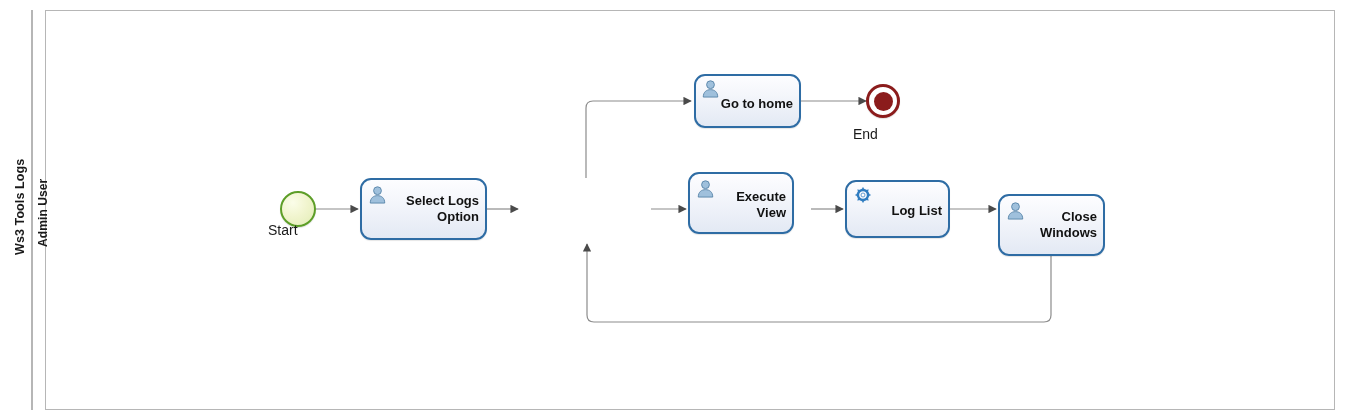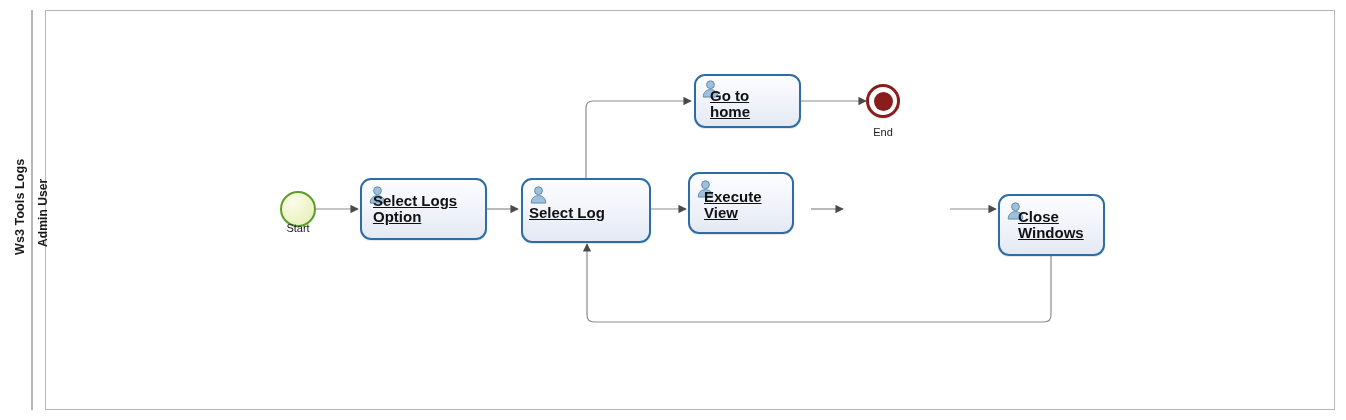--- a/index.html
+++ b/index.html
@@ -80,29 +80,28 @@
     border-radius: 11px;
     background: linear-gradient(to bottom, #fdfdff 0%, #f4f6fb 38%, #e3e9f4 100%);
     box-shadow: 0 1px 1px rgba(0,0,0,0.10);
   }
   .task-label {
     position: absolute;
     left: 0;
     right: 0;
     top: 50%;
     transform: translateY(-50%);
-    text-align: left;
+    text-align: right;
     color: #111111;
-    font-size: 15px;
+    font-size: 13px;
     font-weight: bold;
     line-height: 16px;
     padding: 0 6px;
     box-sizing: border-box;
     white-space: pre-line;
-    text-decoration: underline;
   }
   .task-label.indent-left {
     
     padding-left: 11px;
   }
   .task-icon {
     position: absolute;
     left: 6px;
     top: 5px;
     width: 19px;
@@ -137,23 +136,23 @@
     top: 50%;
     width: 19px;
     height: 19px;
     margin-left: -9.5px;
     margin-top: -9.5px;
     border-radius: 50%;
     background: #8b1c1c;
   }
   .event-label {
     position: absolute;
-    text-align: center;
+    text-align: left;
     color: #1a1a1a;
-    font-size: 11px;
+    font-size: 14px;
     white-space: nowrap;
   }
 
   
   #flows {
     position: absolute;
     left: 0;
     top: 0;
     width: 1346px;
     height: 420px;
@@ -205,44 +204,54 @@
 
   <div class="task" style="left:360px; top:178px; width:127px; height:62px;">
     <svg class="task-icon" viewBox="0 0 20 20">
       <circle cx="10" cy="6" r="4.1" fill="#9fc0dc" stroke="#5b87ab" stroke-width="1"></circle>
       <path d="M 2.4 19 C 2.4 13.4 6.0 11.2 10 11.2 C 14 11.2 17.6 13.4 17.6 19 Z" fill="#9fc0dc" stroke="#5b87ab" stroke-width="1"></path>
     </svg>
     <div class="task-label indent-left">Select Logs
 Option</div>
   </div>
 
-  <div class="task" style="left:521px; top:178px; width:130px; height:65px;">
-    <svg class="task-icon" viewBox="0 0 20 20">
-      <circle cx="10" cy="6" r="4.1" fill="#9fc0dc" stroke="#5b87ab" stroke-width="1"></circle>
-      <path d="M 2.4 19 C 2.4 13.4 6.0 11.2 10 11.2 C 14 11.2 17.6 13.4 17.6 19 Z" fill="#9fc0dc" stroke="#5b87ab" stroke-width="1"></path>
-    </svg>
-    <div class="task-label" style="top:54%;">Select Log</div>
-  </div>
 
   <div class="task" style="left:694px; top:74px; width:107px; height:54px;">
     <svg class="task-icon" style="left:5px; top:3px;" viewBox="0 0 20 20">
       <circle cx="10" cy="6" r="4.1" fill="#9fc0dc" stroke="#5b87ab" stroke-width="1"></circle>
       <path d="M 2.4 19 C 2.4 13.4 6.0 11.2 10 11.2 C 14 11.2 17.6 13.4 17.6 19 Z" fill="#9fc0dc" stroke="#5b87ab" stroke-width="1"></path>
     </svg>
     <div class="task-label" style="top:56%; padding-left:14px;">Go to home</div>
   </div>
 
   <div class="task" style="left:688px; top:172px; width:106px; height:62px;">
     <svg class="task-icon" viewBox="0 0 20 20">
       <circle cx="10" cy="6" r="4.1" fill="#9fc0dc" stroke="#5b87ab" stroke-width="1"></circle>
       <path d="M 2.4 19 C 2.4 13.4 6.0 11.2 10 11.2 C 14 11.2 17.6 13.4 17.6 19 Z" fill="#9fc0dc" stroke="#5b87ab" stroke-width="1"></path>
     </svg>
     <div class="task-label" style="top:54%; padding-left:14px;">Execute View</div>
   </div>
 
+  <div class="task" style="left:845px; top:180px; width:105px; height:58px;">
+    <svg class="task-icon" style="left:7px; top:4px; width:18px; height:18px;" viewBox="0 0 20 20">
+      <g fill="#2f7cc0" stroke="#2f7cc0" stroke-width="0.6">
+        <path d="M10 1.6 L11.5 4.0 L8.5 4.0 Z"></path>
+        <path d="M10 18.4 L8.5 16.0 L11.5 16.0 Z"></path>
+        <path d="M1.6 10 L4.0 8.5 L4.0 11.5 Z"></path>
+        <path d="M18.4 10 L16.0 11.5 L16.0 8.5 Z"></path>
+        <path d="M4.1 4.1 L6.8 4.9 L4.9 6.8 Z"></path>
+        <path d="M15.9 15.9 L13.2 15.1 L15.1 13.2 Z"></path>
+        <path d="M15.9 4.1 L15.1 6.8 L13.2 4.9 Z"></path>
+        <path d="M4.1 15.9 L4.9 13.2 L6.8 15.1 Z"></path>
+      </g>
+      <circle cx="10" cy="10" r="5.6" fill="none" stroke="#2f7cc0" stroke-width="2.6"></circle>
+      <circle cx="10" cy="10" r="2.2" fill="#ffffff" stroke="#2f7cc0" stroke-width="0.8"></circle>
+    </svg>
+    <div class="task-label" style="top:54%; padding-left:22px;">Log List</div>
+  </div>
 
   <div class="task" style="left:998px; top:178px; width:107px; height:62px;margin-top:16px;">
     <svg class="task-icon" viewBox="0 0 20 20">
       <circle cx="10" cy="6" r="4.1" fill="#9fc0dc" stroke="#5b87ab" stroke-width="1"></circle>
       <path d="M 2.4 19 C 2.4 13.4 6.0 11.2 10 11.2 C 14 11.2 17.6 13.4 17.6 19 Z" fill="#9fc0dc" stroke="#5b87ab" stroke-width="1"></path>
     </svg>
     <div class="task-label" style="padding-left:18px;">Close
 Windows</div>
   </div>
 

